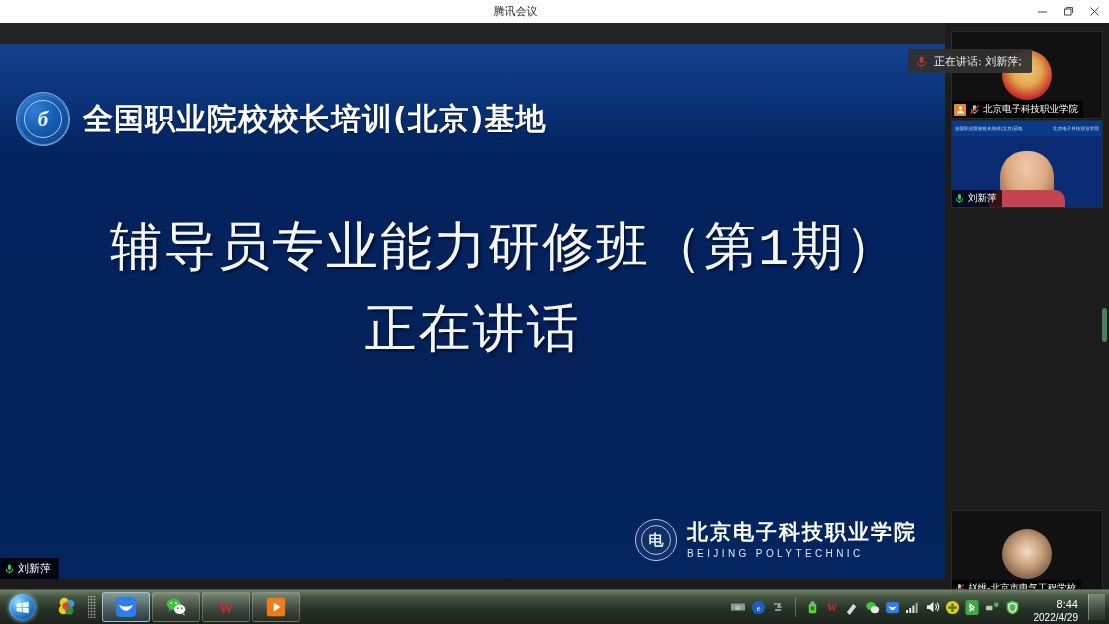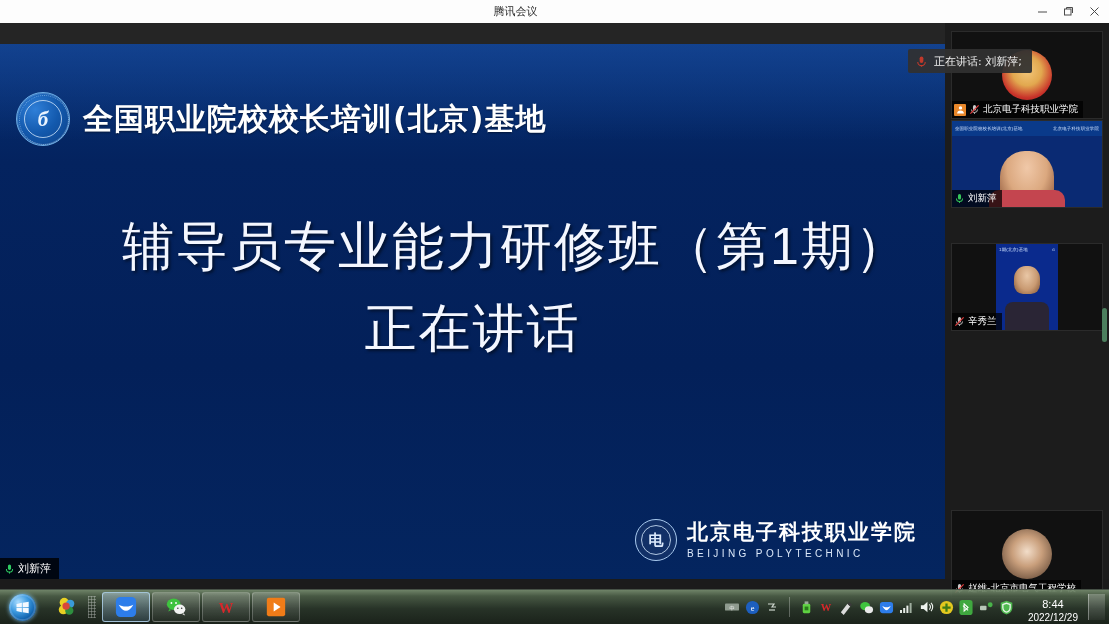--- a/index.html
+++ b/index.html
@@ -36,22 +36,22 @@
         border-radius:50%;border:1px solid rgba(220,238,255,.75);}
   .seal .glyph{position:absolute;left:0;top:0;width:52px;height:52px;
         display:flex;align-items:center;justify-content:center;
         font-size:21px;color:#eaf4ff;font-weight:bold;font-style:italic;
         font-family:"Liberation Serif",serif;}
   .seal .ring-text{position:absolute;left:2px;top:2px;width:48px;height:48px;
         border-radius:50%;border:1px dotted rgba(190,225,255,.5);}
   .brandtext{font-size:30px;font-weight:bold;color:#ffffff;letter-spacing:1px;
         font-family:"DejaVu Sans","Liberation Sans",sans-serif;white-space:nowrap;
         text-shadow:0 1px 2px rgba(0,0,0,.45);}
-  .title-main{position:absolute;left:16px;top:168px;width:999px;text-align:center;
-        font-family:Liberation Sans, sans-serif;
+  .title-main{position:absolute;left:5px;top:168px;width:999px;text-align:center;
+        font-family:Liberation Mono, monospace;
         font-size:52px;color:#f4f7ff;letter-spacing:2px;white-space:nowrap;
         text-shadow:2px 2px 3px rgba(0,0,0,.5);}
   .title-sub{position:absolute;left:0;top:250px;width:945px;text-align:center;
         font-family:"DejaVu Serif","Liberation Serif",serif;
         font-size:52px;color:#f4f7ff;letter-spacing:2px;white-space:nowrap;
         text-shadow:2px 2px 3px rgba(0,0,0,.5);}
   .title-date{position:absolute;left:0;top:405px;width:945px;text-align:center;
         font-family:"DejaVu Serif","Liberation Serif",serif;
         font-size:40px;color:#eef3ff;letter-spacing:1px;white-space:nowrap;
         text-shadow:1px 1px 2px rgba(0,0,0,.45);}
@@ -129,21 +129,21 @@
                    repeating-linear-gradient(90deg,rgba(255,255,255,.5) 0 1px,transparent 1px 3px);}
   .tasks{display:flex;align-items:center;gap:2px;}
   .taskbtn{width:46px;height:28px;display:flex;align-items:center;justify-content:center;
         border:1px solid rgba(255,255,255,.22);border-radius:3px;
         background:linear-gradient(180deg,rgba(255,255,255,.22),rgba(255,255,255,.04));}
   .taskbtn.active{border-color:rgba(190,225,255,.7);
         background:linear-gradient(180deg,rgba(200,230,255,.42),rgba(120,170,220,.18));}
   .tray{margin-left:auto;display:flex;align-items:center;gap:0px;padding-right:4px;height:34px;}
   .trayseg{display:flex;align-items:center;gap:5px;padding:0 6px;height:26px;}
   .tricon{width:15px;height:15px;display:flex;align-items:center;justify-content:center;}
-  .clock{display:flex;flex-direction:column;align-items:center;justify-content:center;
+  .clock{display:flex;flex-direction:column;align-items:flex-end;justify-content:center;
         padding:0 8px;color:#fff;line-height:1.25;margin-top:8px;}
   .clock .t{font-size:11px;}
   .clock .d{font-size:10px;}
   .showdesk{width:16px;height:26px;margin-left:2px;
         border-left:1px solid rgba(255,255,255,.35);
         background:linear-gradient(180deg,rgba(255,255,255,.25),rgba(255,255,255,.05));}
   .divider{width:1px;height:20px;background:rgba(255,255,255,.28);margin:0 3px;}
 </style>
 </head>
 <body>
@@ -241,43 +241,20 @@
           <svg width="11" height="11" viewBox="0 0 12 12">
               <rect x="4.3" y="1.2" width="3.4" height="6" rx="1.7" fill="#35c75a"></rect>
               <path d="M2.7 6a3.3 3.3 0 0 0 6.6 0" fill="none" stroke="#35c75a" stroke-width="1.1"></path>
               <line x1="6" y1="9.3" x2="6" y2="10.8" stroke="#35c75a" stroke-width="1.1"></line>
             </svg>
         </span>
         <span class="nm">刘新萍</span>
       </div>
     </div>
 
-    <div class="tile" style="top:220px;height:86px;">
-      <div class="vid fill-dark">
-        <div style="position:absolute;left:50%;top:0;transform:translateX(-50%);width:62px;height:86px;background:#0a2a8d;">
-          <div class="slidecap" style="height:11px;background:#0a2a8d;">
-            <span class="cap-l">1期(北京)基地</span>
-            <span class="cap-r">б</span>
-          </div>
-          <div style="position:absolute;left:50%;top:22px;transform:translateX(-50%);width:26px;height:28px;background:radial-gradient(ellipse at 50% 35%,#e9c7a6 0%,#c99a72 55%,#7d4f30 100%);border-radius:45% 45% 35% 35%;"></div>
-          <div style="position:absolute;left:50%;bottom:0;transform:translateX(-50%);width:44px;height:28px;background:#2a2535;border-radius:8px 8px 0 0;"></div>
-        </div>
-      </div>
-      <div class="namebar">
-        <span class="mic">
-          <svg width="11" height="11" viewBox="0 0 12 12">
-              <rect x="4.3" y="1.2" width="3.4" height="6" rx="1.7" fill="#c9c9c9"></rect>
-              <path d="M2.7 6a3.3 3.3 0 0 0 6.6 0" fill="none" stroke="#c9c9c9" stroke-width="1"></path>
-              <line x1="6" y1="9.3" x2="6" y2="10.8" stroke="#c9c9c9" stroke-width="1"></line>
-              <line x1="1.5" y1="10.5" x2="10.5" y2="1.5" stroke="#e23b3b" stroke-width="1.4"></line>
-            </svg>
-        </span>
-        <span class="nm">辛秀兰</span>
-      </div>
-    </div>
 
 
 
     <div class="tile" style="top:487px;height:86px;">
       <div class="vid fill-dark">
         <div class="avatar" style="background:radial-gradient(circle at 50% 45%,#f2ddc9 0%,#c99f7c 40%,#4b3527 100%);"></div>
       </div>
       <div class="namebar">
         <span class="mic">
           <svg width="11" height="11" viewBox="0 0 12 12">
@@ -466,19 +443,19 @@
         <span class="tricon">
           <svg width="15" height="15" viewBox="0 0 16 16">
               <path d="M8 .9 14.2 3v5.2c0 4-3.1 6.3-6.2 7.2C4.9 14.5 1.8 12.2 1.8 8.2V3z" fill="#4fb84f"></path>
               <path d="M8 2.7 12.6 4.2v4c0 3-2.3 4.8-4.6 5.5-2.3-.7-4.6-2.5-4.6-5.5v-4z" fill="#e9f5e9"></path>
               <path d="M8 4.3 11.2 5.4v2.9c0 2.2-1.6 3.5-3.2 4-1.6-.5-3.2-1.8-3.2-4V5.4z" fill="#4fb84f"></path>
             </svg>
         </span>
       </div>
       <div class="clock">
         <span class="t">8:44</span>
-        <span class="d">2022/12/29</span>
+        <span class="d">2022/4/29</span>
       </div>
       <div class="showdesk"></div>
     </div>
   </div>
 
 </div>
 
 </body></html>

